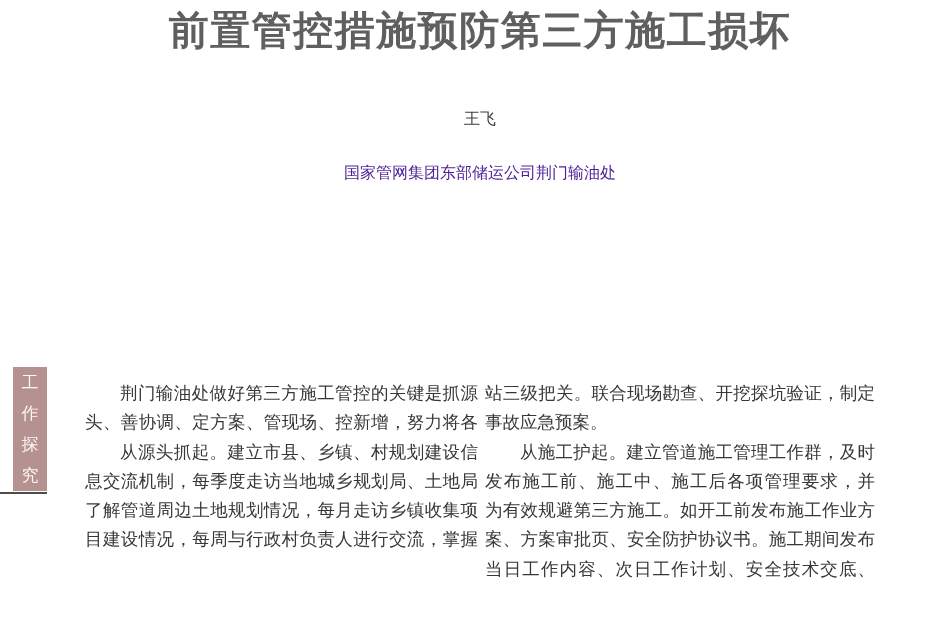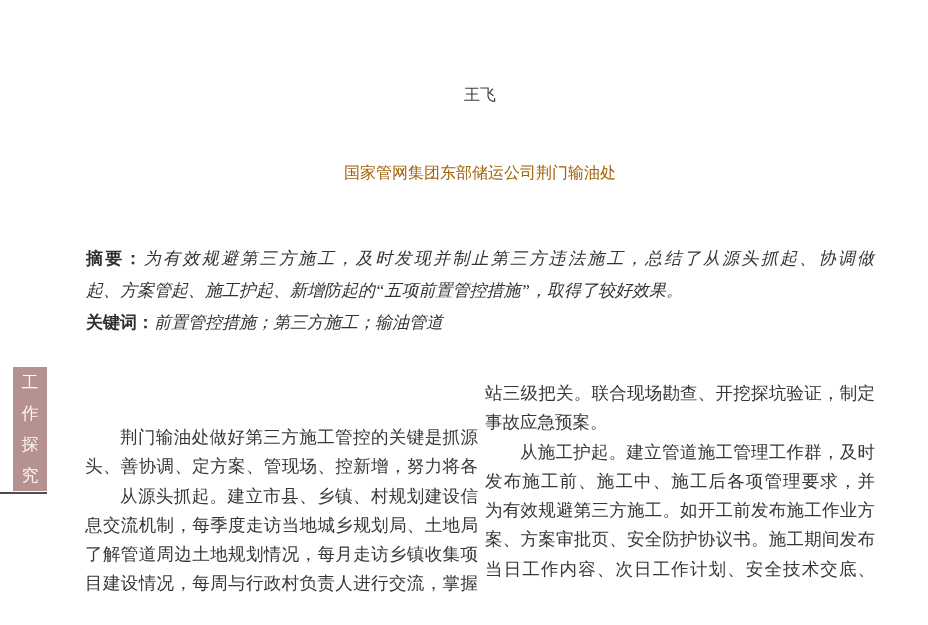--- a/index.html
+++ b/index.html
@@ -26,36 +26,36 @@
     font-family: "Liberation Sans", "DejaVu Sans", sans-serif;
     font-weight: bold;
     font-size: 40px;
     line-height: 48px;
     letter-spacing: 1.5px;
     color: #5f5f5f;
   }
   .doc-author {
     position: absolute;
     left: 85px;
-    top: 84px;
+    top: 108px;
     width: 790px;
     text-align: center;
     font-size: 16px;
     line-height: 22px;
     color: #3c3c3c;
   }
   .doc-affiliation {
     position: absolute;
     left: 85px;
     top: 162px;
     width: 790px;
     text-align: center;
     font-size: 16px;
     line-height: 22px;
-    color: #a16207;
+    color: #4c1d95;
   }
   
   .abstract {
     position: absolute;
     left: 86px;
     top: 243px;
     width: 788px;
     font-size: 17px;
     color: #333333;
   }
@@ -107,57 +107,47 @@
     height: 2px;
     background: #4d4d4d;
   }
   
   .col {
     position: absolute;
     top: 379px;
     font-size: 17.5px;
     color: #373737;
   }
-  .col-left  { left: 85px;  width: 393px; margin-top: 44px; }
+  .col-left  { left: 85px;  width: 393px; }
   .col-right { left: 485px; width: 390px; }
   .bline {
     line-height: 29.3px;
     height: 29.3px;
     text-align: justify;
     text-align-last: justify;
     white-space: nowrap;
     overflow: hidden;
   }
   .bline.indent { text-indent: 35px; }
   .bline.no-just {
     text-align-last: left;
     white-space: normal;
   }
 </style>
 </head>
 <body>
 
 <div id="page">
 
+  <div class="doc-title">前置管控措施预防第三方施工损坏</div>
 
   <div class="doc-author">王飞</div>
 
   <div class="doc-affiliation">国家管网集团东部储运公司荆门输油处</div>
 
-  <div class="abstract">
-    <div class="abs-line">
-      <span class="abs-label">摘要：</span><span class="abs-text">为有效规避第三方施工，及时发现并制止第三方违法施工，总结了从源头抓起、协调做</span>
-    </div>
-    <div class="abs-line no-just">
-      <span class="abs-text">起、方案管起、施工护起、新增防起的“五项前置管控措施”，取得了较好效果。</span>
-    </div>
-    <div class="abs-line no-just">
-      <span class="abs-label">关键词：</span><span class="abs-text">前置管控措施；第三方施工；输油管道</span>
-    </div>
-  </div>
 
   <div class="side-tag">
     <span>工</span>
     <span>作</span>
     <span>探</span>
     <span>究</span>
   </div>
   <div class="side-rule"></div>
 
   <div class="col col-left">

